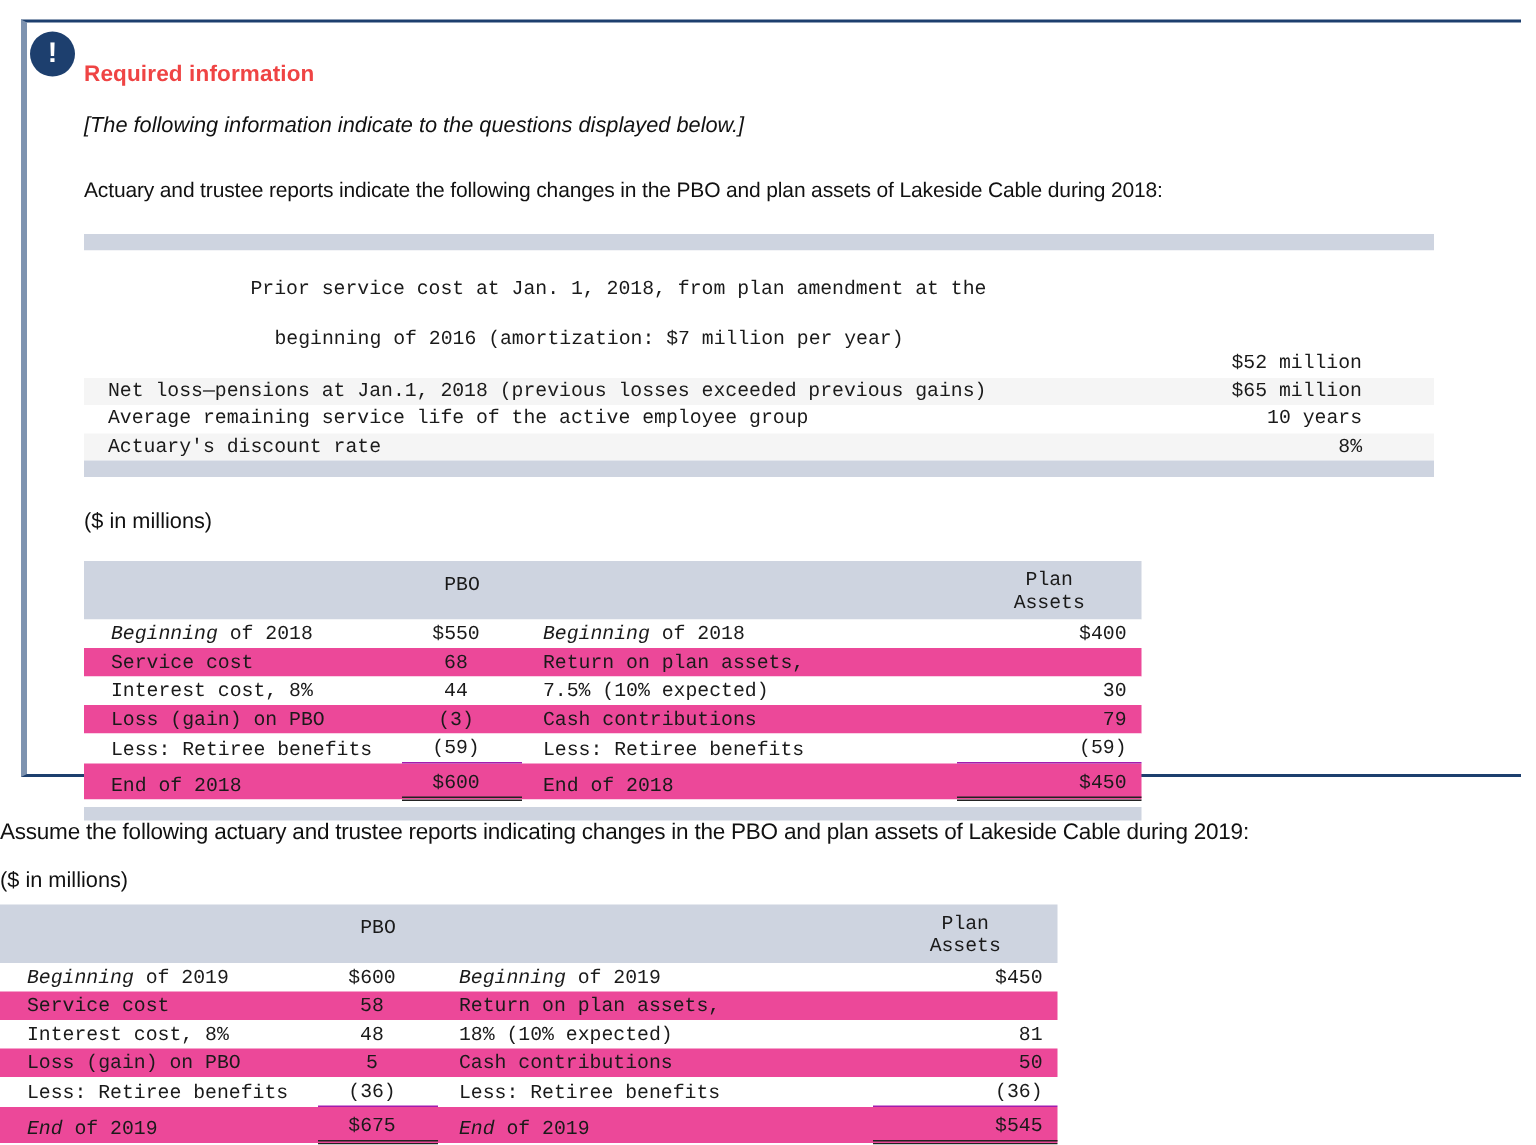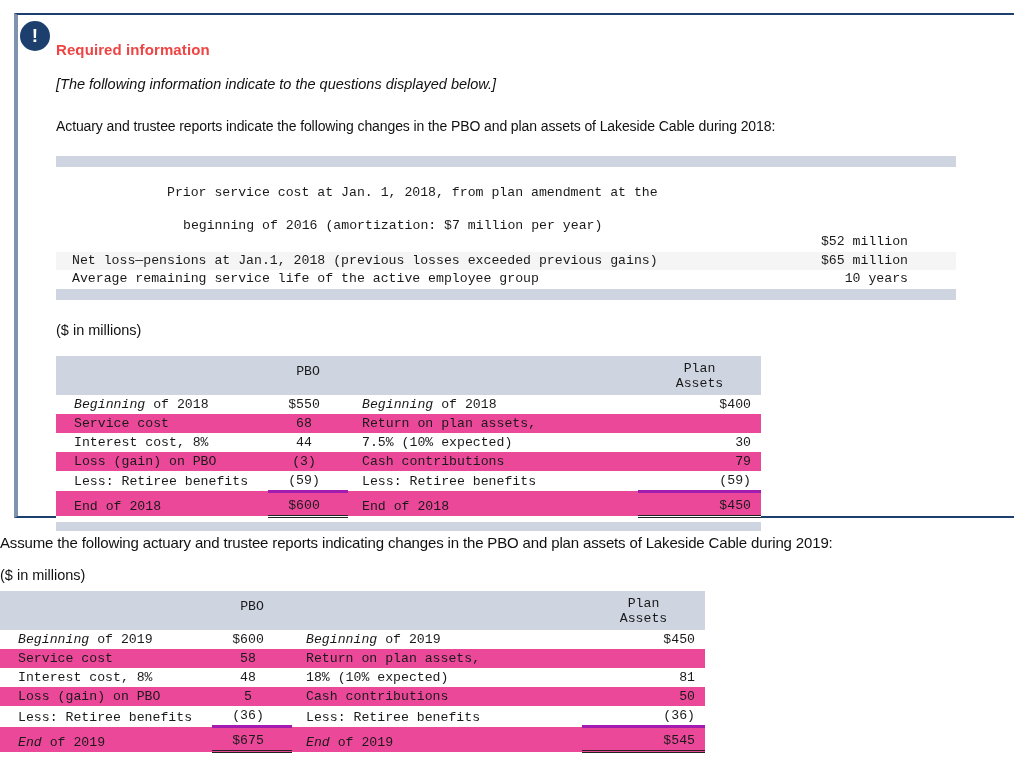--- a/index.html
+++ b/index.html
@@ -124,40 +124,40 @@
     vertical-align: bottom;
   }
   .pbo-table .hdr-row td.h-pbo  { vertical-align: bottom; padding-bottom: 16px; }
   .pbo-table .hdr-row td.h-plan { line-height: 15px; }
   .pbo-table tr.r-odd  { background: #ffffff; }
   .pbo-table tr.r-even { background: #ec4899; }
   .pbo-table td.c-lbl  { padding: 1px 0 1px 18px; line-height: 17px; }
   .pbo-table td.c-num  { text-align: center; padding: 1px 8px 1px 0; line-height: 17px; }
   .pbo-table td.c-lbl2 { padding: 1px 0 1px 14px; line-height: 17px; }
   .pbo-table td.c-num2 { text-align: right; padding: 1px 10px 1px 0; line-height: 17px; }
-  .pbo-table td.u-single { border-bottom: 3px solid #a21caf; }
+  .pbo-table td.u-single { border-bottom: 1px solid #a21caf; }
   .pbo-table tr.total-row td { padding-top: 4px; padding-bottom: 1px; }
   .pbo-table td.u-double {
     border-bottom: 3px double #222;
     padding-bottom: 1px;
   }
   .pbo-table .footband td {
     background: #ced4e0;
     height: 9px;
     padding: 0;
     line-height: 9px;
   }
   .pbo-table .gap-row td { height: 4px; line-height: 4px; padding: 0; background: #ffffff; }
   .ital { font-style: italic; }
 
   
   .second-block {
     position: absolute;
     left: 0;
-    top: 534px;
+    top: 546px;
     width: 1024px;
   }
   .assume-text {
     font-size: 15px;
     margin: 0 0 16px 0;
     padding-left: 0;
     color: #111;
     letter-spacing: -0.15px;
   }
   .millions-2 {
@@ -194,20 +194,24 @@
           </td>
           <td class="val" style="vertical-align:bottom">$52 million</td>
         </tr>
         <tr class="r-even">
           <td class="lbl">Net loss—pensions at Jan.1, 2018 (previous losses exceeded previous gains)</td>
           <td class="val">$65 million</td>
         </tr>
         <tr class="r-odd">
           <td class="lbl">Average remaining service life of the active employee group</td>
           <td class="val">10 years</td>
+        </tr>
+        <tr class="r-even">
+          <td class="lbl">Actuary's discount rate</td>
+          <td class="val">8%</td>
         </tr>
         <tr>
             <td class="band" colspan="2"></td>
           </tr>
       </tbody>
     </table>
 
     <div class="millions-label" style="margin-top:22px">($ in millions)</div>
 
     <table class="fin-table pbo-table" style="margin-top:18px">

